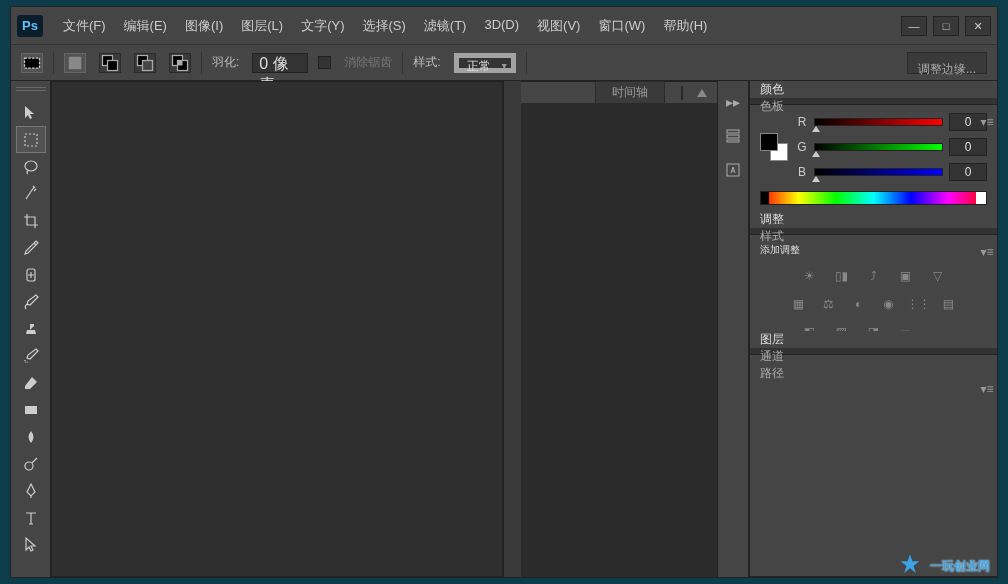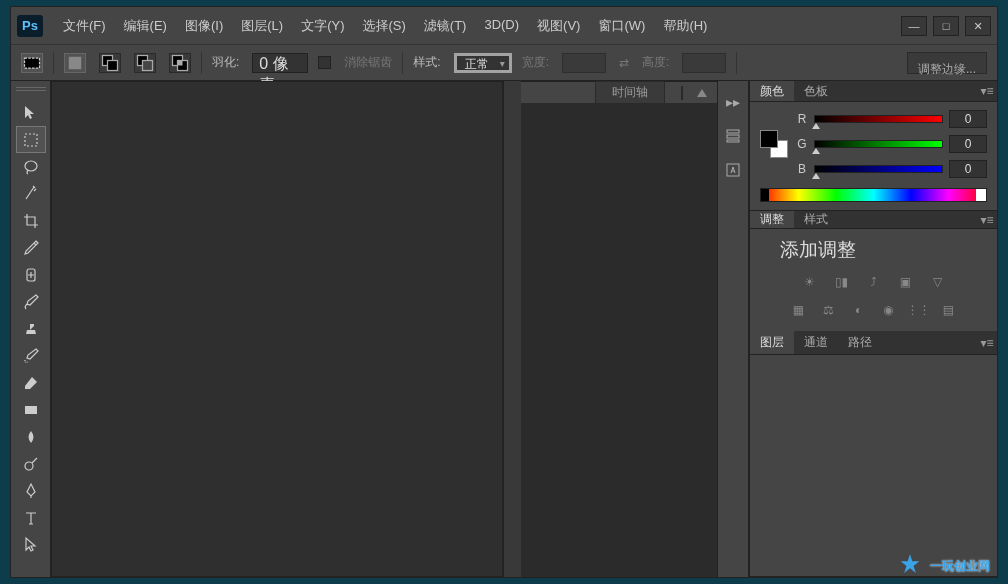--- a/index.html
+++ b/index.html
@@ -12,21 +12,21 @@
 .winctrl { margin-left: auto; display: flex; gap: 6px; }
 .winbtn { width: 26px; height: 20px; background: #383838; border: 1px solid #222; color: #ccc; text-align: center; line-height: 18px; font-size: 11px; }
 .options-bar { height: 36px; background: #454545; display: flex; align-items: center; padding: 0 10px; gap: 10px; border-bottom: 1px solid #222; color: #bbb; }
 .opt-group { display: flex; align-items: center; gap: 13px; }
 .opt-sep { width: 1px; height: 22px; background: #333; }
 .opt-icon { width: 22px; height: 20px; background: #3a3a3a; border: 1px solid #2a2a2a; display: flex; align-items: center; justify-content: center; color: #aaa; }
 .opt-icon.sel { background: #525252; border-color: #666; }
 .opt-label { color: #bbb; font-size: 12px; }
 .opt-input { background: #333; border: 1px solid #222; color: #ddd; height: 20px; padding: 0 6px; width: 56px; font-size: 16px; }
 .opt-check { width: 13px; height: 13px; background: #333; border: 1px solid #222; }
-.opt-select { background: #333; border: 3px solid #a3a3a3; color: #ddd; height: 20px; padding: 0 20px 0 8px; position: relative; font-size: 12px; }
+.opt-select { background: #333; border: 5px solid #a3a3a3; color: #ddd; height: 20px; padding: 0 20px 0 8px; position: relative; font-size: 12px; }
 .opt-select::after { content: "▾"; position: absolute; right: 4px; top: 2px; color: #999; font-size: 10px; }
 .opt-dim { color: #777; }
 .opt-box-dim { background: #3a3a3a; border: 1px solid #2e2e2e; height: 20px; width: 44px; }
 .opt-swap { color: #777; }
 .opt-btn { background: #3a3a3a; border: 1px solid #2a2a2a; color: #aaa; height: 22px; padding: 8px 10px; font-size: 12px; }
 .main-area { flex: 1; display: flex; background: #2b2b2b; min-height: 0; }
 .toolbox { width: 40px; background: #454545; border-right: 1px solid #222; display: flex; flex-direction: column; align-items: center; padding-top: 6px; gap: 0; }
 .toolbox .grip { width: 30px; height: 8px; display: flex; flex-direction: column; gap: 2px; margin-bottom: 4px; }
 .toolbox .grip div { height: 1px; background: #666; }
 .tool { width: 30px; height: 27px; display: flex; align-items: center; justify-content: center; color: #ccc; position: relative; }
@@ -39,21 +39,21 @@
 .canvas-row { display: flex; flex: 1; min-height: 0; }
 .bottom-bar { height: 22px; background: #454545; border-top: 1px solid #222; display: flex; align-items: center; padding: 0 10px; gap: 10px; }
 .bottom-zoom { width: 54px; height: 16px; }
 .bottom-tab { color: #999; font-size: 12px; background: #3a3a3a; padding: 2px 16px; border: 1px solid #2a2a2a; }
 .bottom-scroll { flex: 1; height: 14px; background: #3a3a3a; border: 1px solid #2a2a2a; margin-left: 6px; }
 .bottom-triangle { width: 0; height: 0; border-left: 5px solid transparent; border-right: 5px solid transparent; border-bottom: 8px solid #888; margin-left: 4px; }
 .right-dock { width: 32px; background: #454545; border-left: 1px solid #222; border-right: 1px solid #222; display: flex; flex-direction: column; align-items: center; padding-top: 10px; gap: 12px; }
 .dock-icon { width: 22px; height: 22px; color: #aaa; display: flex; align-items: center; justify-content: center; font-size: 14px; }
 .panels { width: 248px; background: #3a3a3a; display: flex; flex-direction: column; border-left: 1px solid #222; }
 .panel { border-bottom: 1px solid #222; display: flex; flex-direction: column; }
-.panel-tabs { height: 24px; background: #323232; display: flex; align-items: stretch; position: relative; border-bottom: 1px solid #222; }
+.panel-tabs { height: 24px; background: #323232; display: flex; align-items: stretch; position: relative; border-bottom: 1px solid #222; flex-direction: column; }
 .panel-tab { padding: 0 10px; color: #aaa; display: flex; align-items: center; font-size: 12px; }
 .panel-tab.active { background: #454545; color: #ddd; }
 .panel-menu { margin-left: auto; width: 20px; display: flex; align-items: center; justify-content: center; color: #999; }
 .panel-body { padding: 8px 10px; background: #454545; color: #ccc; }
 .color-panel { height: 130px; }
 .color-row { display: flex; align-items: center; gap: 8px; }
 .swatch-stack { position: relative; width: 28px; height: 28px; }
 .swatch-fg { position: absolute; top: 0; left: 0; width: 18px; height: 18px; background: #000; border: 1px solid #888; z-index: 2; }
 .swatch-bg { position: absolute; bottom: 0; right: 0; width: 18px; height: 18px; background: #fff; border: 1px solid #888; }
 .rgb-sliders { flex: 1; display: flex; flex-direction: column; gap: 7px; }
@@ -63,21 +63,21 @@
 .rgb-track.r { background: linear-gradient(to right, #000, #f00); }
 .rgb-track.g { background: linear-gradient(to right, #000, #0f0); }
 .rgb-track.b { background: linear-gradient(to right, #000, #00f); }
 .rgb-thumb { position: absolute; left: -3px; bottom: -7px; width: 0; height: 0; border-left: 4px solid transparent; border-right: 4px solid transparent; border-bottom: 6px solid #ccc; }
 .rgb-val { width: 38px; height: 18px; background: #333; border: 1px solid #222; color: #ddd; text-align: center; line-height: 16px; font-size: 12px; }
 .hue-strip { margin-top: 10px; height: 14px; background: linear-gradient(to right, #f00, #ff0, #0f0, #0ff, #00f, #f0f, #f00); border: 1px solid #222; position: relative; }
 .hue-strip::before { content: ""; position: absolute; left: 0; top: 0; bottom: 0; width: 8px; background: #000; }
 .hue-strip::after { content: ""; position: absolute; right: 0; top: 0; bottom: 0; width: 10px; background: #fff; }
 .adjust-panel { height: 120px; }
 .adjust-body { padding: 8px 10px; background: #454545; }
-.adjust-title { color: #ddd; font-size: 19px; margin-bottom: 10px; margin-left: 20px; }
+.adjust-title { color: #ddd; font-size: 10px; margin-bottom: 10px; }
 .adjust-icons { display: flex; justify-content: center; gap: 12px; margin-bottom: 10px; }
 .adjust-icons.row2 { gap: 10px; }
 .adj-i { width: 20px; height: 18px; color: #888; display: flex; align-items: center; justify-content: center; }
 .layers-panel { flex: 1; }
 .layers-body { flex: 1; background: #454545; }
 .watermark { position: absolute; right: 8px; bottom: 0; display: flex; align-items: center; gap: 6px; color: #3ba4e6; font-size: 18px; font-weight: bold; text-shadow: 0 0 2px #fff; z-index: 100; padding: 4px 10px; }
 .watermark .wm-icon { width: 28px; height: 28px; }
 </style>
 </head>
 <body>
@@ -147,27 +147,20 @@
       <div class="opt-input">0 像素</div>
     </div>
     <div class="opt-group">
       <div class="opt-check"></div>
       <span class="opt-label opt-dim">消除锯齿</span>
     </div>
     <div class="opt-sep"></div>
     <div class="opt-group">
       <span class="opt-label">样式:</span>
       <div class="opt-select">正常</div>
-    </div>
-    <div class="opt-group">
-      <span class="opt-label opt-dim">宽度:</span>
-      <div class="opt-box-dim"></div>
-      <span class="opt-swap">⇄</span>
-      <span class="opt-label opt-dim">高度:</span>
-      <div class="opt-box-dim"></div>
     </div>
     <div class="opt-sep"></div>
     <div style="flex:1"></div>
     <div class="opt-btn">调整边缘...</div>
   </div>
 
   <div class="main-area">
 
     <div class="toolbox">
       <div class="grip">

